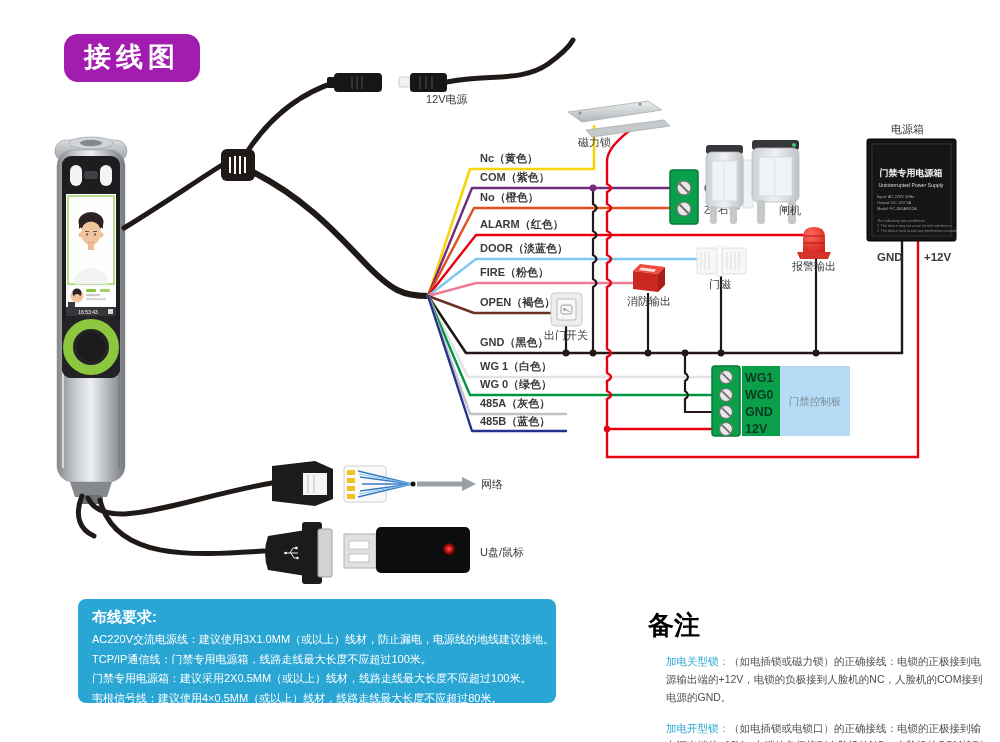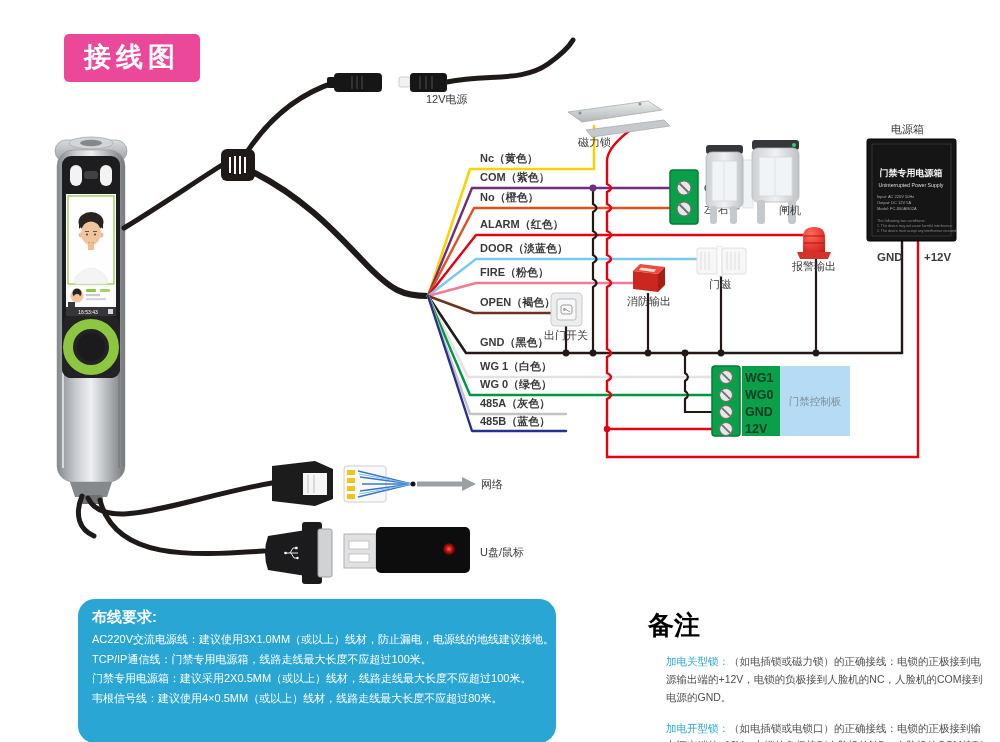--- a/index.html
+++ b/index.html
@@ -2,24 +2,24 @@
 <html><head>
 <meta charset="utf-8">
 <style>
   html,body{margin:0;padding:0;background:#fff;}
   .stage{position:relative;width:1000px;height:742px;background:#fff;overflow:hidden;
          font-family:"Liberation Sans","DejaVu Sans",sans-serif;}
   .stage svg{position:absolute;left:0;top:0;}
   svg text{font-family:"Liberation Sans","DejaVu Sans",sans-serif;}
   .wire-label{font-size:11px;font-weight:700;fill:#3a3a3a;}
   .comp-label{font-size:11px;fill:#3a3a3a;}
-  .title-box{position:absolute;left:64px;top:34px;background:#ec4899;color:#fff;
-             font-size:27px;font-weight:bold;letter-spacing:5px;padding:5px 20px 7px;border-radius:5px;}
-  .req-box{position:absolute;left:78px;top:599px;width:478px;height:144px;box-sizing:border-box;
-           background:#2aa6d5;border-radius:17px;color:#fff;padding:9px 14px;}
+  .title-box{position:absolute;left:64px;top:34px;background:#a21caf;color:#fff;
+             font-size:27px;font-weight:bold;letter-spacing:5px;padding:5px 20px 7px;border-radius:14px;}
+  .req-box{position:absolute;left:78px;top:599px;width:478px;height:104px;box-sizing:border-box;
+           background:#2aa6d5;border-radius:8px;color:#fff;padding:9px 14px;}
   .req-box .req-title{font-size:15px;font-weight:bold;margin-bottom:3px;}
   .req-box .req-item{font-size:11px;line-height:1.78;white-space:nowrap;}
   .remarks{position:absolute;left:648px;top:608px;width:342px;}
   .remarks .rem-title{font-size:26px;font-weight:bold;color:#000000;margin:0 0 10px 0;}
   .remarks p{font-size:10.5px;color:#4f4f4f;line-height:1.7;margin:0 0 13px 18px;}
   .remarks .note-head{color:#2aa6d5;}
 </style>
 </head>
 <body>
 

